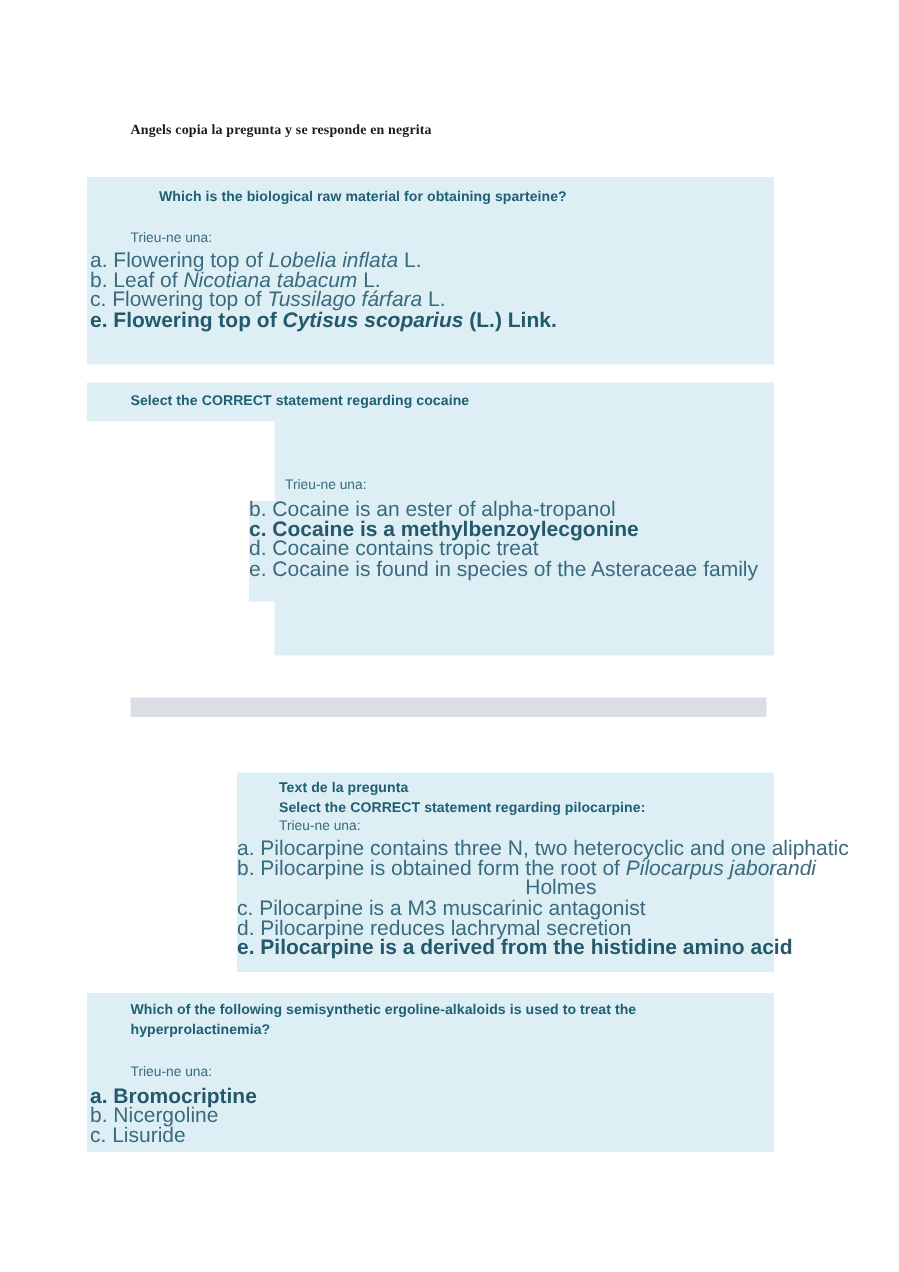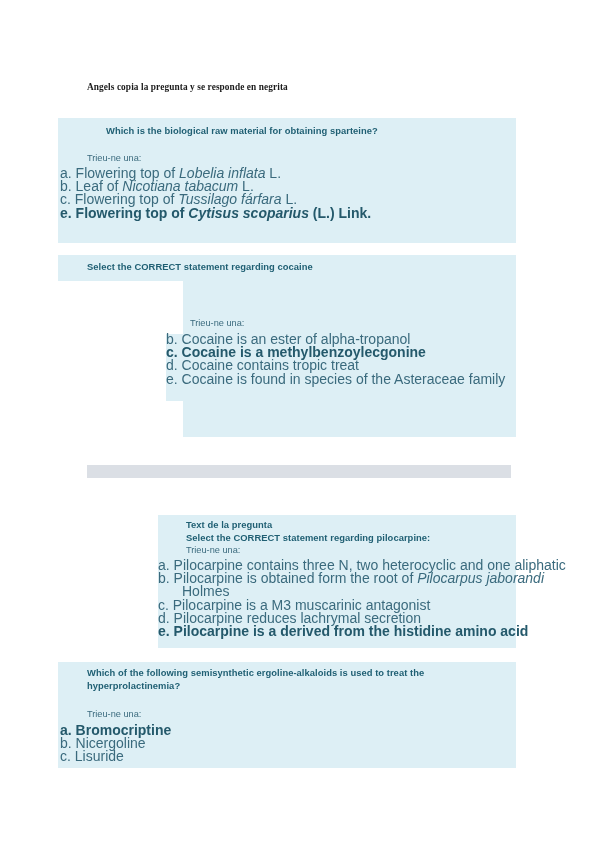--- a/index.html
+++ b/index.html
@@ -119,21 +119,21 @@
 
   
   #q4-bg {
     left: 58px; top: 662px;
     width: 458px; height: 106px;
   }
   #q4-head  { position: absolute; left: 87px; top: 666px; width: 420px; }
   #q4-trieu { position: absolute; left: 87px; top: 708px; }
   #q4-opts  { position: absolute; left: 60px; top: 724px; }
 
-  .indent-2 { padding-left: 24px; }
+  .indent-2 { padding-left: 24px; text-align: center; }
 </style>
 </head>
 <body>
 
 <div class="page">
 
   <div class="doc-subtitle">Angels copia la pregunta y se responde en negrita</div>
 
   <div class="qblock fill" id="q1-bg"></div>
   <div class="qhead" id="q1-head">Which is the biological raw material for obtaining sparteine?</div>

